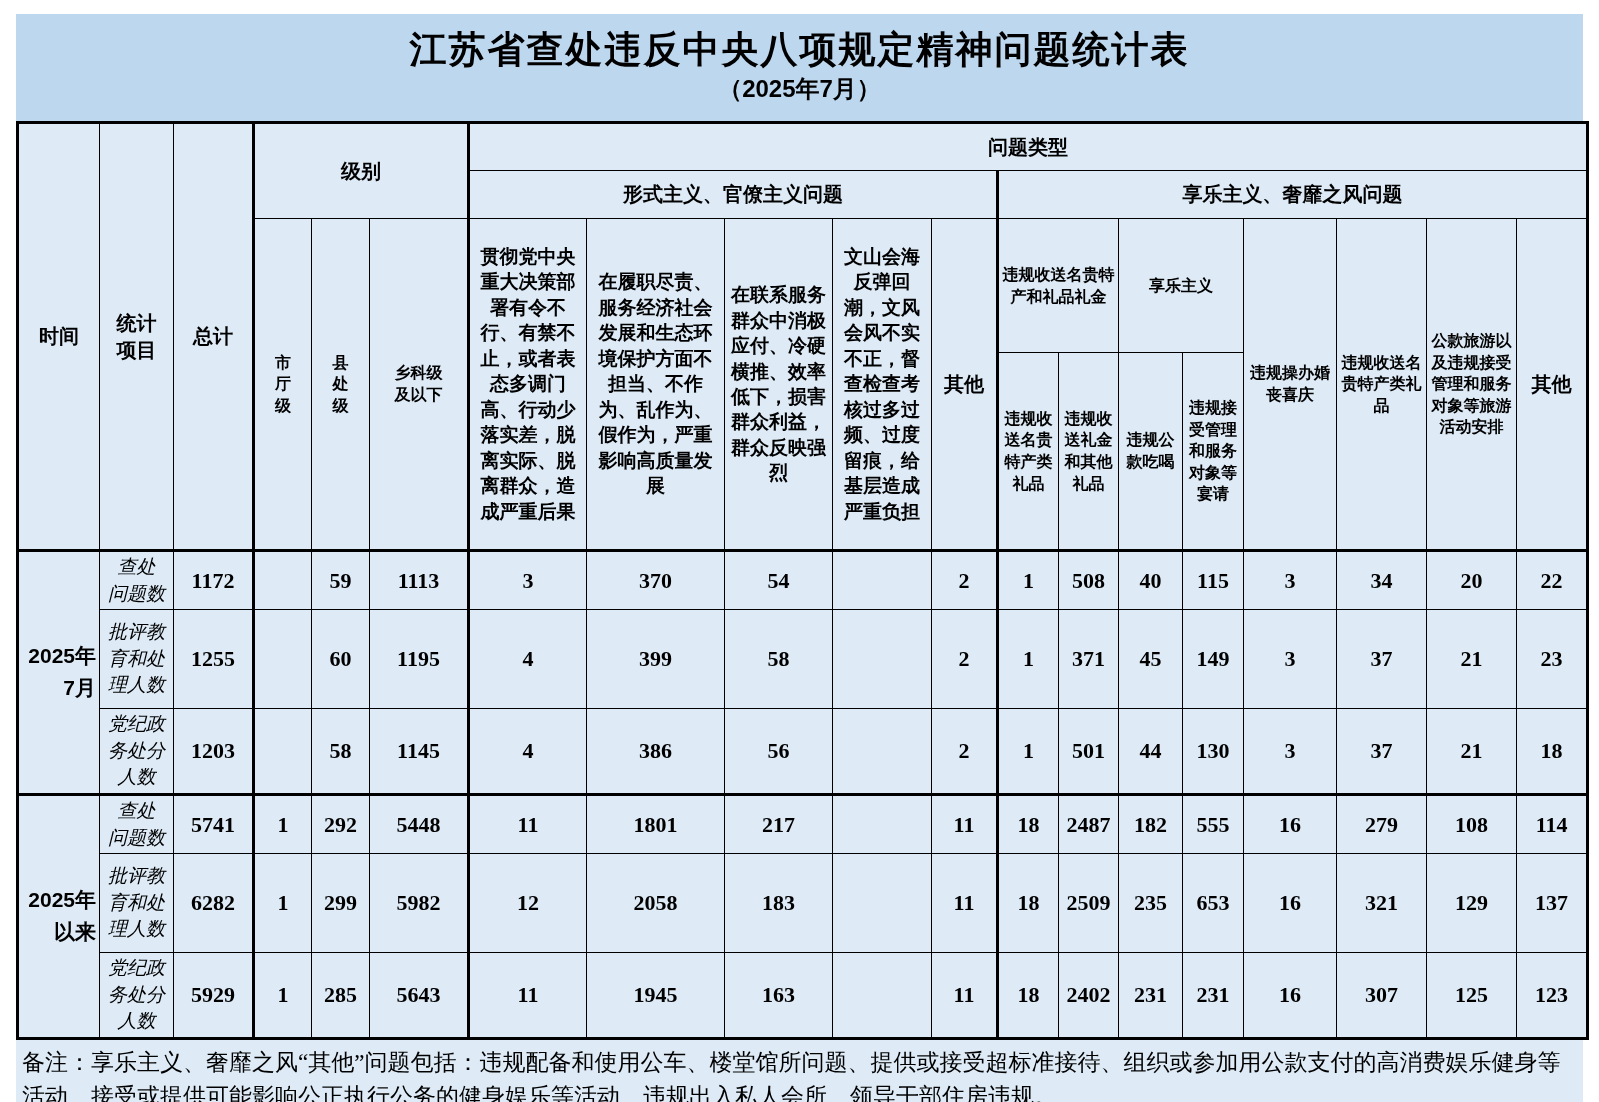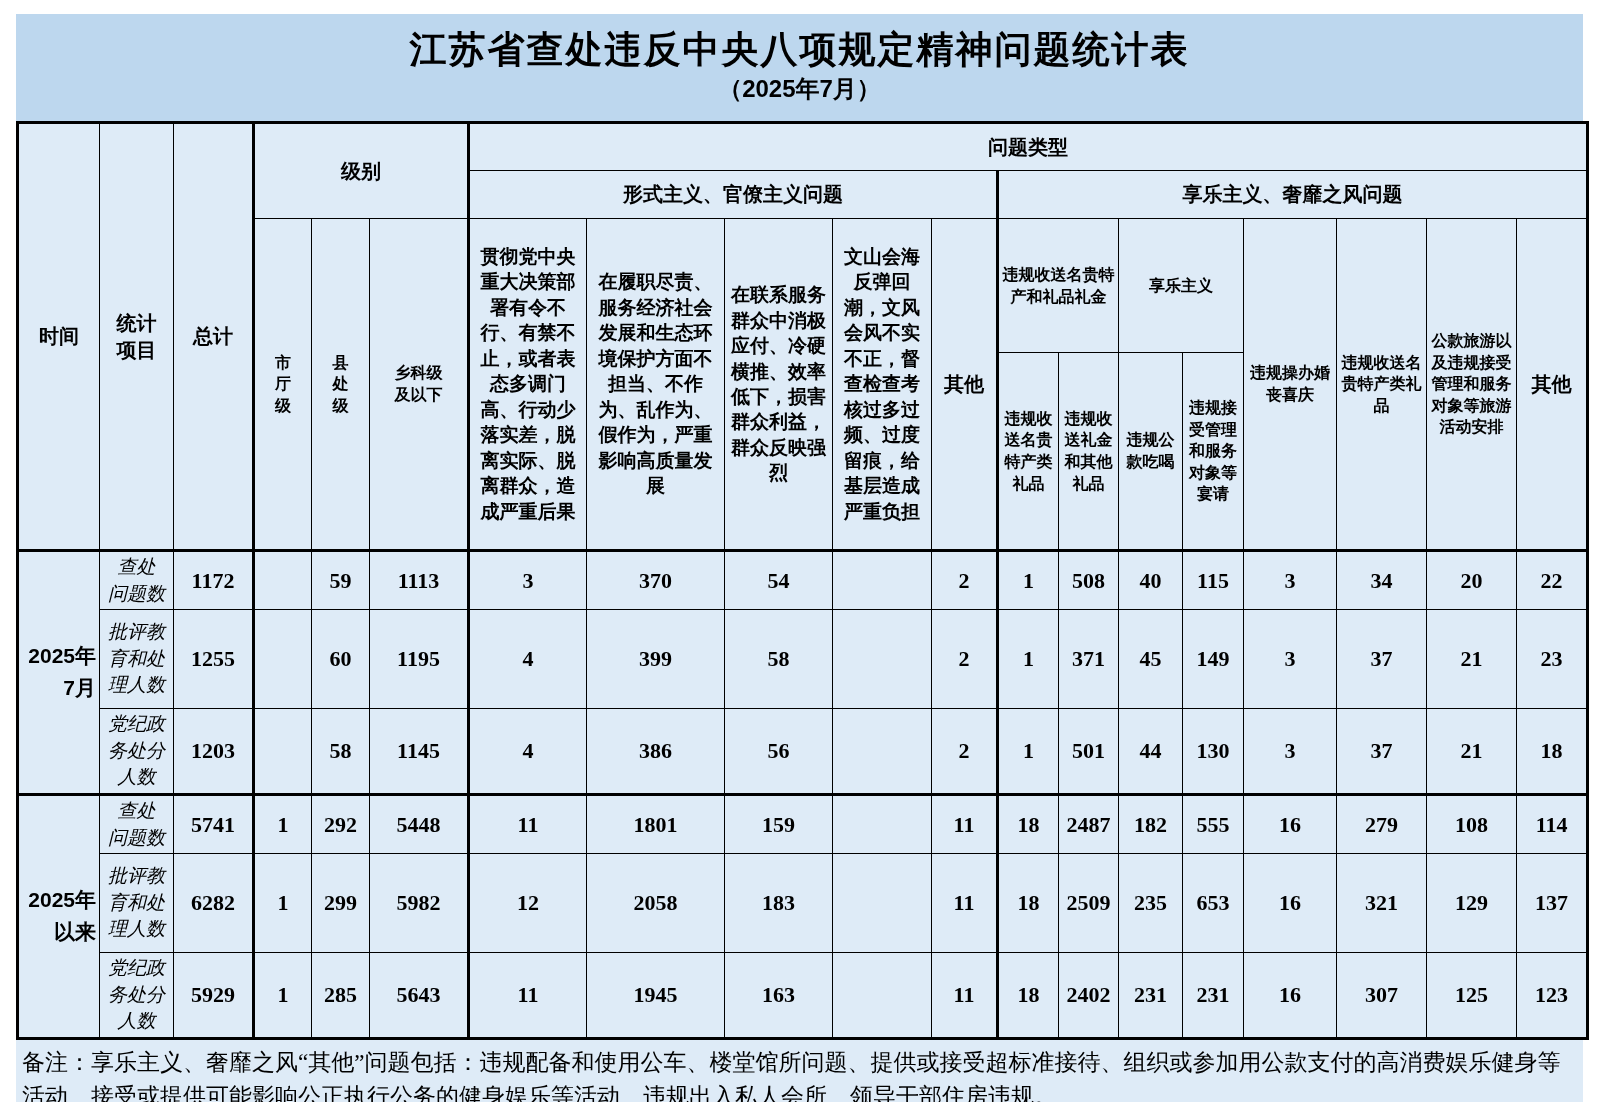--- a/index.html
+++ b/index.html
@@ -211,21 +211,21 @@
       <td rowspan="3" class="timecell tb3">2025年
 以来</td>
       <td class="rowlabel tb3">查处
 问题数</td>
       <td class="num tb3 tr3">5741</td>
       <td class="num tb3">1</td>
       <td class="num tb3">292</td>
       <td class="num tb3 tr3">5448</td>
       <td class="num tb3">11</td>
       <td class="num tb3">1801</td>
-      <td class="num tb3">159</td>
+      <td class="num tb3">217</td>
       <td class="num tb3"></td>
       <td class="num tb3 tr3">11</td>
       <td class="num tb3">18</td>
       <td class="num tb3">2487</td>
       <td class="num tb3">182</td>
       <td class="num tb3">555</td>
       <td class="num tb3">16</td>
       <td class="num tb3">279</td>
       <td class="num tb3">108</td>
       <td class="num tb3">114</td>

